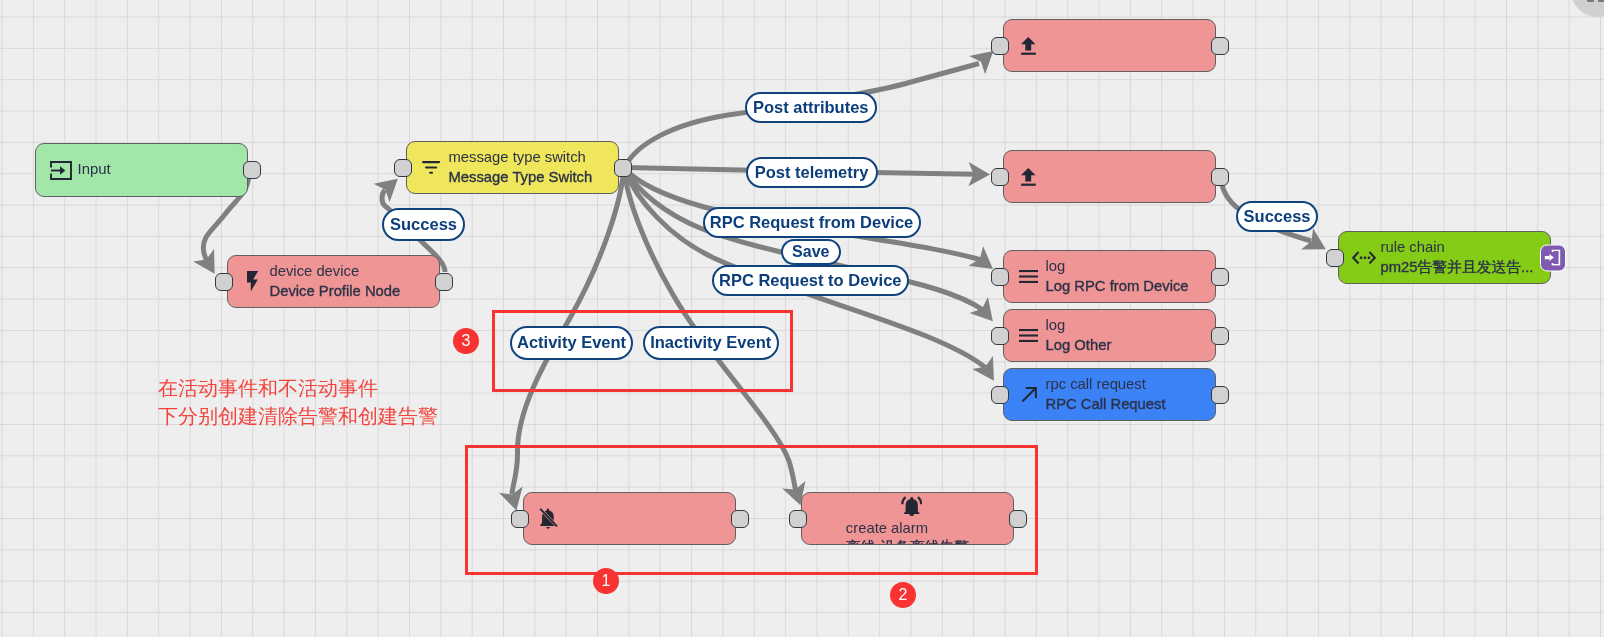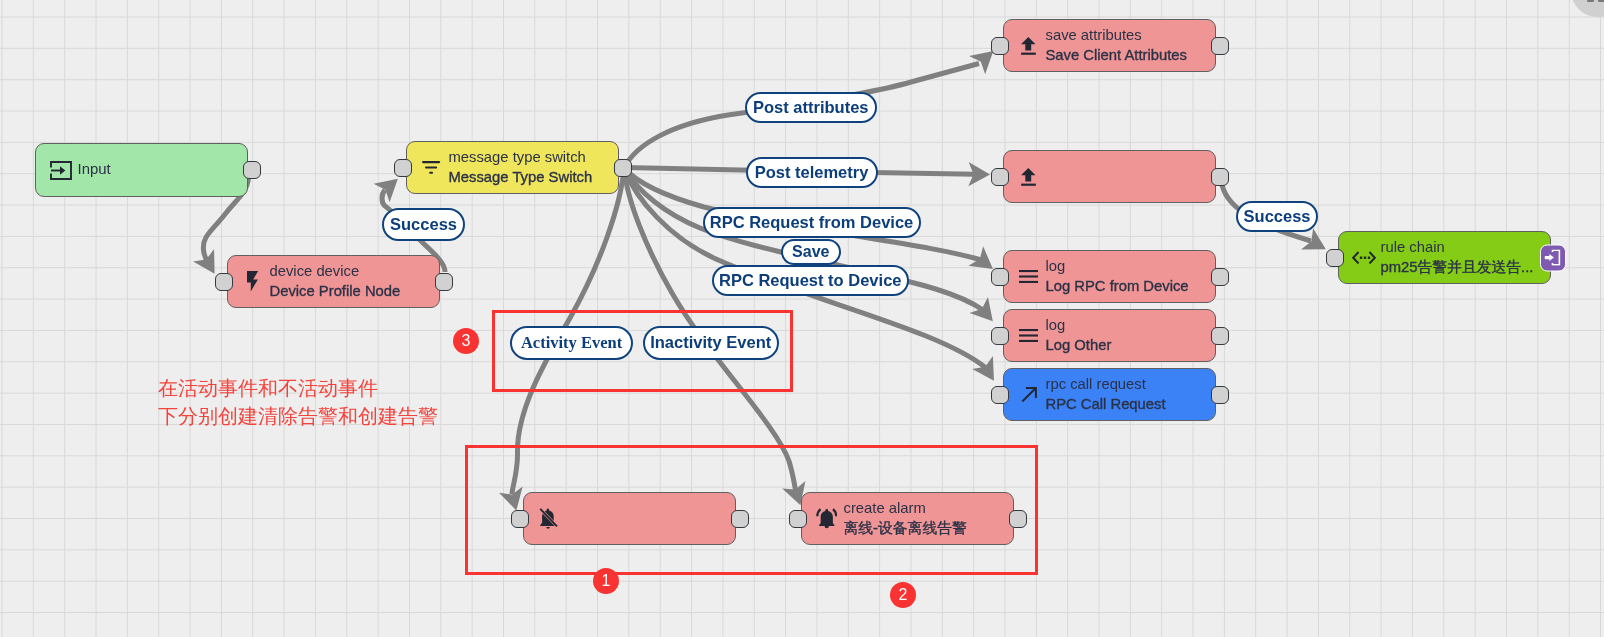--- a/index.html
+++ b/index.html
@@ -188,24 +188,20 @@
         <span class="port left"></span>
         <span class="port right"></span>
       </div>
       <div class="node" style="left: 1003px; top: 19px; width: 213px; height: 53px; background: rgb(240, 149, 149);">
         <span class="nicon">
           <svg width="15" height="18" viewBox="0 0 15 18">
             <path d="M7.3 0 0 7.2h4.3v6.2h5.9V7.2h4.3z" fill="#222733"></path>
             <rect x="0.15" y="15.6" width="14.7" height="2.2" fill="#222733"></rect>
           </svg>
         </span>
-        <span class="ntext">
-          <div class="ntype">save attributes</div>
-          <div class="nname">Save Client Attributes</div>
-        </span>
         <span class="port left"></span>
         <span class="port right"></span>
       </div>
       <div class="node" style="left: 1003px; top: 150px; width: 213px; height: 53px; background: rgb(240, 149, 149);">
         <span class="nicon">
           <svg width="15" height="18" viewBox="0 0 15 18">
             <path d="M7.3 0 0 7.2h4.3v6.2h5.9V7.2h4.3z" fill="#222733"></path>
             <rect x="0.15" y="15.6" width="14.7" height="2.2" fill="#222733"></rect>
           </svg>
         </span>
@@ -284,21 +280,21 @@
           <svg width="18.5" height="20.5" viewBox="0 0 18.5 20.5">
             <path d="M9.1 0.5a1.45 1.45 0 0 0-1.45 1.45v.55C5.0 3.12 3.1 5.5 3.1 8.3v6.55l-1.8 2.1v1.05h15.2v-1.05l-1.8-2.1V8.3c0-2.8-1.9-5.18-4.55-5.8v-.55A1.45 1.45 0 0 0 9.1 0.5z" fill="#222733"></path>
             <path d="M7.35 19.0a1.75 1.75 0 0 0 3.5 0z" fill="#222733"></path>
             <path d="M1.25 0.9 18.0 18.3" stroke="#f09595" stroke-width="3.0" fill="none"></path>
             <path d="M1.25 0.9 18.0 18.3" stroke="#222733" stroke-width="1.9" fill="none"></path>
           </svg>
         </span>
         <span class="port left"></span>
         <span class="port right"></span>
       </div>
-      <div class="node" style="left: 801px; top: 492px; width: 213px; height: 53px; background: rgb(240, 149, 149);">
+      <div class="node" style="left: 801px; top: 492px; width: 213px; height: 53px; background: rgb(240, 149, 149); flex-direction: column;">
         <span class="nicon">
           <svg width="21.5" height="20.5" viewBox="0 0 21.5 20.5">
             <path d="M10.75 1.0a1.4 1.4 0 0 0-1.4 1.4v.52C6.6 3.55 4.65 5.92 4.65 8.7v6.5l-1.55 1.8v1.05h15.3v-1.05l-1.55-1.8V8.7c0-2.78-1.95-5.15-4.7-5.78V2.4a1.4 1.4 0 0 0-1.4-1.4z" fill="#222733"></path>
             <path d="M8.55 18.05a2.2 2.2 0 0 0 4.4 0z" fill="#222733"></path>
             <path d="M1.3 8.2A9.3 9.3 0 0 1 4.5 1.2" stroke="#222733" stroke-width="2.2" fill="none" stroke-linecap="butt"></path>
             <path d="M20.2 8.2A9.3 9.3 0 0 0 17.0 1.2" stroke="#222733" stroke-width="2.2" fill="none" stroke-linecap="butt"></path>
           </svg>
         </span>
         <span class="ntext">
           <div class="ntype">create alarm</div>
@@ -308,21 +304,21 @@
         <span class="port right"></span>
       </div>
     </div>
   <div id="lbllayer">
       <div class="lbl" style="left: 382px; top: 208px; width: 83px; height: 33px;">Success</div>
       <div class="lbl" style="left: 744.5px; top: 91.5px; width: 132.5px; height: 31px;">Post attributes</div>
       <div class="lbl" style="left: 745.5px; top: 156.8px; width: 132px; height: 31px; text-align: center;">Post telemetry</div>
       <div class="lbl" style="left: 702.5px; top: 206.6px; width: 218px; height: 31px;">RPC Request from Device</div>
       <div class="lbl sm" style="left: 781px; top: 239.3px; width: 59.5px; height: 25.3px;">Save</div>
       <div class="lbl" style="left: 711.5px; top: 265.4px; width: 197.5px; height: 30.5px;">RPC Request to Device</div>
-      <div class="lbl" style="left: 509.8px; top: 326.2px; width: 123.5px; height: 33.5px; font-family: Liberation Serif, serif;">Activity Event</div>
+      <div class="lbl" style="left: 509.8px; top: 326.2px; width: 123.5px; height: 33.5px;">Activity Event</div>
       <div class="lbl" style="left: 642.7px; top: 326.2px; width: 136px; height: 33.5px;">Inactivity Event</div>
       <div class="lbl" style="left: 1236.3px; top: 200.7px; width: 81.5px; height: 31.8px;">Success</div>
     </div>
 
   <div class="corner-btn">
     <div class="bar" style="left:16.1px;top:30px"></div>
     <div class="bar" style="left:27.4px;top:30px"></div>
   </div>
 </div>
 

